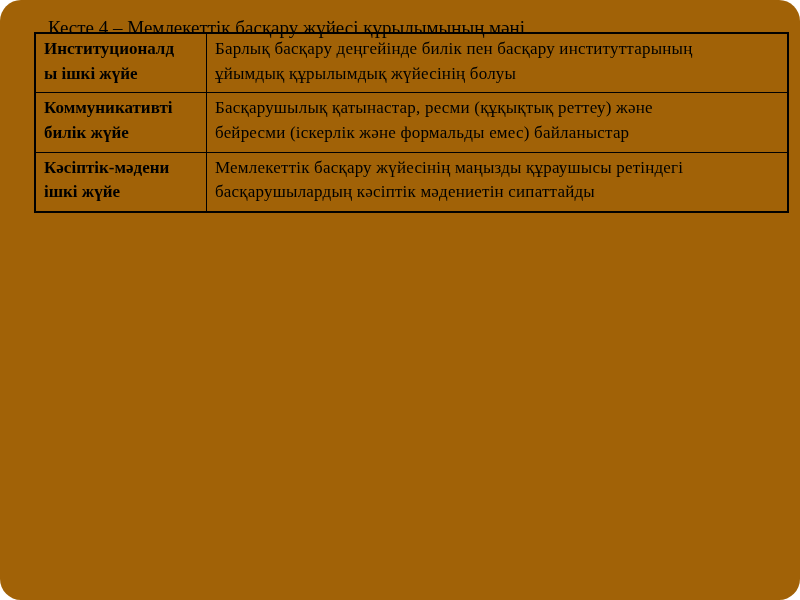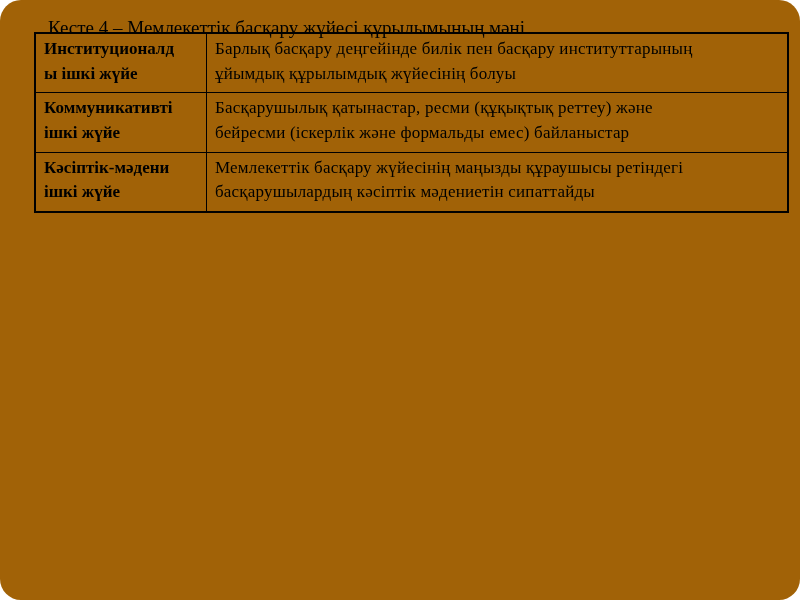--- a/index.html
+++ b/index.html
@@ -61,21 +61,21 @@
   <table class="subsystems">
     <tbody>
       <tr>
         <td class="term">Институционалд
 ы ішкі жүйе</td>
         <td class="definition">Барлық басқару деңгейінде билік пен басқару институттарының
 ұйымдық құрылымдық жүйесінің болуы</td>
       </tr>
       <tr>
         <td class="term">Коммуникативті
-ішкі жүйе</td>
+билік жүйе</td>
         <td class="definition">Басқарушылық қатынастар, ресми (құқықтық реттеу) және
 бейресми (іскерлік және формальды емес) байланыстар</td>
       </tr>
       <tr>
         <td class="term">Кәсіптік-мәдени
 ішкі жүйе</td>
         <td class="definition">Мемлекеттік басқару жүйесінің маңызды құраушысы ретіндегі
 басқарушылардың кәсіптік мәдениетін сипаттайды</td>
       </tr>
     </tbody>

